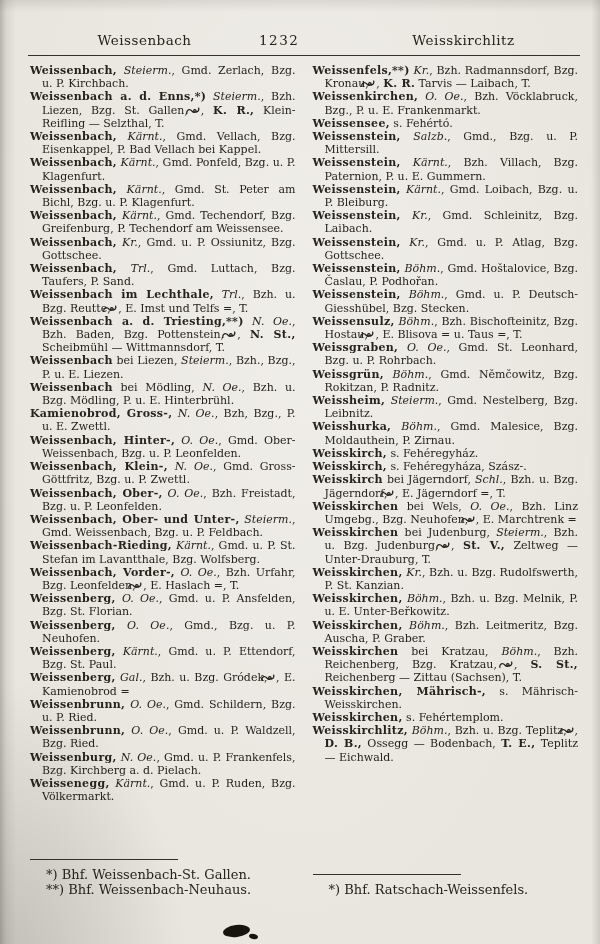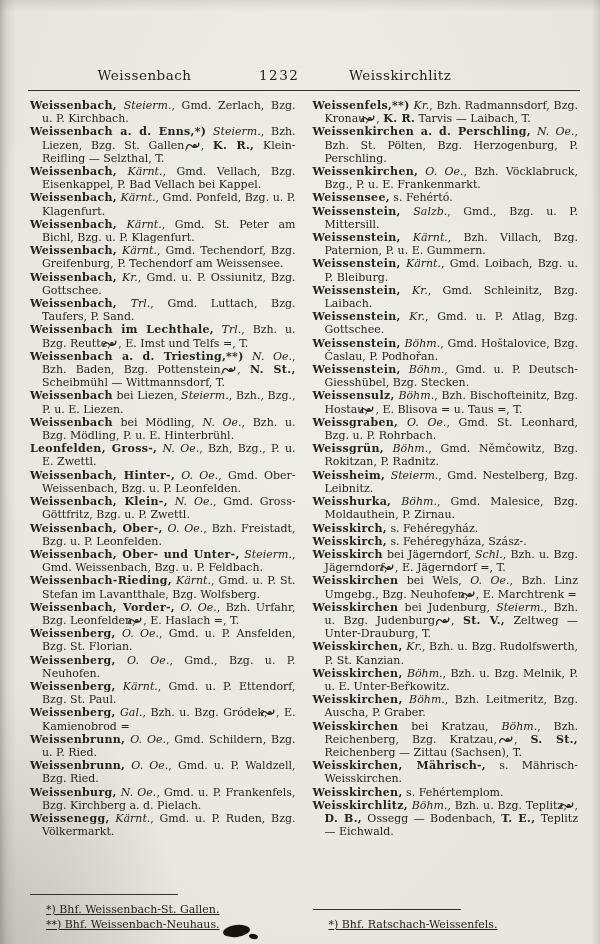--- a/index.html
+++ b/index.html
@@ -19,38 +19,38 @@
       linear-gradient(270deg, rgba(98,95,88,0.20) 0px, rgba(98,95,88,0) 9px),
       linear-gradient(180deg, rgba(98,95,88,0.16) 0px, rgba(98,95,88,0) 12px),
       #e9e6df;
   }
   header{
     display:flex;align-items:baseline;
     font-size:13.5px;letter-spacing:.5px;color:#262319;
   }
   header .hl{flex:1;text-align:center;}
   header .hc{width:90px;text-align:left;letter-spacing:1.5px;}
-  header .hr{flex:1;margin-top:35px;}
+  header .hr{flex:1;text-align:center;}
   .header-rule{height:1px;background:#34312a;margin:7px 0 8px -2px;width:552px;}
   .columns{display:flex;align-items:center;}
   .col{
     width:266px;min-height:848px;display:flex;flex-direction:column;
   }
   .divider{width:1px;background:#3c3931;margin:2px 9px 6px 7px;}
   .entry{
     margin:0;padding-left:12px;text-indent:-12px;
     font-size:11px;line-height:13.2px;
     text-align:justify;
   }
   .bd{font-weight:bold;letter-spacing:.3px;}
   .it{font-style:italic;}
   .horn{display:inline-block;vertical-align:-1px;line-height:0;padding:0 1px;}
   .fns{margin-top:auto;padding-bottom:14px;}
   .fn-rule{width:148px;height:1px;background:#34312a;margin:10px 0 8px 0;}
-  .fn{margin:0 0 2px 0;font-size:11px;line-height:13px;padding-left:16px;text-decoration:underline;}
+  .fn{margin:0 0 2px 0;font-size:13px;line-height:13px;padding-left:16px;}
   .blot{position:absolute;background:#17140e;border-radius:50%;}
   .blot-a{left:223px;top:925px;width:27px;height:12px;transform:rotate(-7deg);}
   .blot-b{left:249px;top:934px;width:9px;height:5px;transform:rotate(12deg);}
 </style>
 </head>
 <body>
 
 <div class="page">
 
   <header>
@@ -76,21 +76,21 @@
           <p class="entry"><span class="bd">Weissenbach,</span><span class="it"> Kr.</span>, Gmd. u. P. Ossiunitz, Bzg. Gottschee.</p>
           <p class="entry"><span class="bd">Weissenbach,</span><span class="it"> Trl.</span>, Gmd. Luttach, Bzg. Taufers, P. Sand.</p>
           <p class="entry"><span class="bd">Weissenbach im Lechthale,</span><span class="it"> Trl.</span>, Bzh. u. Bzg. Reutte, <span class="horn"><svg viewBox="0 0 18 10" width="14" height="8">
                 <path d="M1.2 8.2 C0.4 5.2 2.6 2.8 5.2 3.4 C7.6 4 8.2 6.6 10.2 6.8 C12.4 7 13.4 5.2 12.6 3.9 C11.8 2.6 9.9 3 9.9 4.5 C9.9 6.2 12.2 6.9 14 6.2 C16 5.4 16.8 3.2 16.2 1.2" fill="none" stroke="#221f18" stroke-width="1.6" stroke-linecap="round"></path>
               </svg></span>, E. Imst und Telfs =, T.</p>
           <p class="entry"><span class="bd">Weissenbach a. d. Triesting,**)</span><span class="it"> N. Oe.</span>, Bzh. Baden, Bzg. Pottenstein, <span class="horn"><svg viewBox="0 0 18 10" width="14" height="8">
                 <path d="M1.2 8.2 C0.4 5.2 2.6 2.8 5.2 3.4 C7.6 4 8.2 6.6 10.2 6.8 C12.4 7 13.4 5.2 12.6 3.9 C11.8 2.6 9.9 3 9.9 4.5 C9.9 6.2 12.2 6.9 14 6.2 C16 5.4 16.8 3.2 16.2 1.2" fill="none" stroke="#221f18" stroke-width="1.6" stroke-linecap="round"></path>
               </svg></span>, <span class="bd">N. St.,</span> Scheibmühl — Wittmannsdorf, T.</p>
           <p class="entry"><span class="bd">Weissenbach</span> bei Liezen, <span class="it">Steierm.</span>, Bzh., Bzg., P. u. E. Liezen.</p>
           <p class="entry"><span class="bd">Weissenbach</span> bei Mödling, <span class="it">N. Oe.</span>, Bzh. u. Bzg. Mödling, P. u. E. Hinterbrühl.</p>
-          <p class="entry"><span class="bd">Leonfelden, Gross-,</span><span class="it"> N. Oe.</span>, Bzh, Bzg., P. u. E. Zwettl.</p>
+          <p class="entry"><span class="bd">Kamienobrod, Gross-,</span><span class="it"> N. Oe.</span>, Bzh, Bzg., P. u. E. Zwettl.</p>
           <p class="entry"><span class="bd">Weissenbach, Hinter-,</span><span class="it"> O. Oe.</span>, Gmd. Ober-Weissenbach, Bzg. u. P. Leonfelden.</p>
           <p class="entry"><span class="bd">Weissenbach, Klein-,</span><span class="it"> N. Oe.</span>, Gmd. Gross-Göttfritz, Bzg. u. P. Zwettl.</p>
           <p class="entry"><span class="bd">Weissenbach, Ober-,</span><span class="it"> O. Oe.</span>, Bzh. Freistadt, Bzg. u. P. Leonfelden.</p>
           <p class="entry"><span class="bd">Weissenbach, Ober- und Unter-,</span><span class="it"> Steierm.</span>, Gmd. Weissenbach, Bzg. u. P. Feldbach.</p>
           <p class="entry"><span class="bd">Weissenbach-Rieding,</span><span class="it"> Kärnt.</span>, Gmd. u. P. St. Stefan im Lavantthale, Bzg. Wolfsberg.</p>
           <p class="entry"><span class="bd">Weissenbach, Vorder-,</span><span class="it"> O. Oe.</span>, Bzh. Urfahr, Bzg. Leonfelden, <span class="horn"><svg viewBox="0 0 18 10" width="14" height="8">
                 <path d="M1.2 8.2 C0.4 5.2 2.6 2.8 5.2 3.4 C7.6 4 8.2 6.6 10.2 6.8 C12.4 7 13.4 5.2 12.6 3.9 C11.8 2.6 9.9 3 9.9 4.5 C9.9 6.2 12.2 6.9 14 6.2 C16 5.4 16.8 3.2 16.2 1.2" fill="none" stroke="#221f18" stroke-width="1.6" stroke-linecap="round"></path>
               </svg></span>, E. Haslach =, T.</p>
           <p class="entry"><span class="bd">Weissenberg,</span><span class="it"> O. Oe.</span>, Gmd. u. P. Ansfelden, Bzg. St. Florian.</p>
           <p class="entry"><span class="bd">Weissenberg,</span><span class="it"> O. Oe.</span>, Gmd., Bzg. u. P. Neuhofen.</p>
@@ -110,21 +110,20 @@
       </div>
     </section>
 
     <div class="divider"></div>
 
     <section class="col">
       <div class="entries">
           <p class="entry"><span class="bd">Weissenfels,**)</span><span class="it"> Kr.</span>, Bzh. Radmannsdorf, Bzg. Kronau, <span class="horn"><svg viewBox="0 0 18 10" width="14" height="8">
                 <path d="M1.2 8.2 C0.4 5.2 2.6 2.8 5.2 3.4 C7.6 4 8.2 6.6 10.2 6.8 C12.4 7 13.4 5.2 12.6 3.9 C11.8 2.6 9.9 3 9.9 4.5 C9.9 6.2 12.2 6.9 14 6.2 C16 5.4 16.8 3.2 16.2 1.2" fill="none" stroke="#221f18" stroke-width="1.6" stroke-linecap="round"></path>
               </svg></span>, <span class="bd">K. R.</span> Tarvis — Laibach, T.</p>
-          <p class="entry"><span class="bd">Weissenkirchen a. d. Perschling,</span><span class="it"> N. Oe.</span>, Bzh. St. Pölten, Bzg. Herzogenburg, P. Perschling.</p>
           <p class="entry"><span class="bd">Weissenkirchen,</span><span class="it"> O. Oe.</span>, Bzh. Vöcklabruck, Bzg., P. u. E. Frankenmarkt.</p>
           <p class="entry"><span class="bd">Weissensee,</span> s. Fehértó.</p>
           <p class="entry"><span class="bd">Weissenstein,</span><span class="it"> Salzb.</span>, Gmd., Bzg. u. P. Mittersill.</p>
           <p class="entry"><span class="bd">Weissenstein,</span><span class="it"> Kärnt.</span>, Bzh. Villach, Bzg. Paternion, P. u. E. Gummern.</p>
           <p class="entry"><span class="bd">Weissenstein,</span><span class="it"> Kärnt.</span>, Gmd. Loibach, Bzg. u. P. Bleiburg.</p>
           <p class="entry"><span class="bd">Weissenstein,</span><span class="it"> Kr.</span>, Gmd. Schleinitz, Bzg. Laibach.</p>
           <p class="entry"><span class="bd">Weissenstein,</span><span class="it"> Kr.</span>, Gmd. u. P. Atlag, Bzg. Gottschee.</p>
           <p class="entry"><span class="bd">Weissenstein,</span><span class="it"> Böhm.</span>, Gmd. Hoštalovice, Bzg. Časlau, P. Podhořan.</p>
           <p class="entry"><span class="bd">Weissenstein,</span><span class="it"> Böhm.</span>, Gmd. u. P. Deutsch-Giesshübel, Bzg. Stecken.</p>
           <p class="entry"><span class="bd">Weissensulz,</span><span class="it"> Böhm.</span>, Bzh. Bischofteinitz, Bzg. Hostau, <span class="horn"><svg viewBox="0 0 18 10" width="14" height="8">

